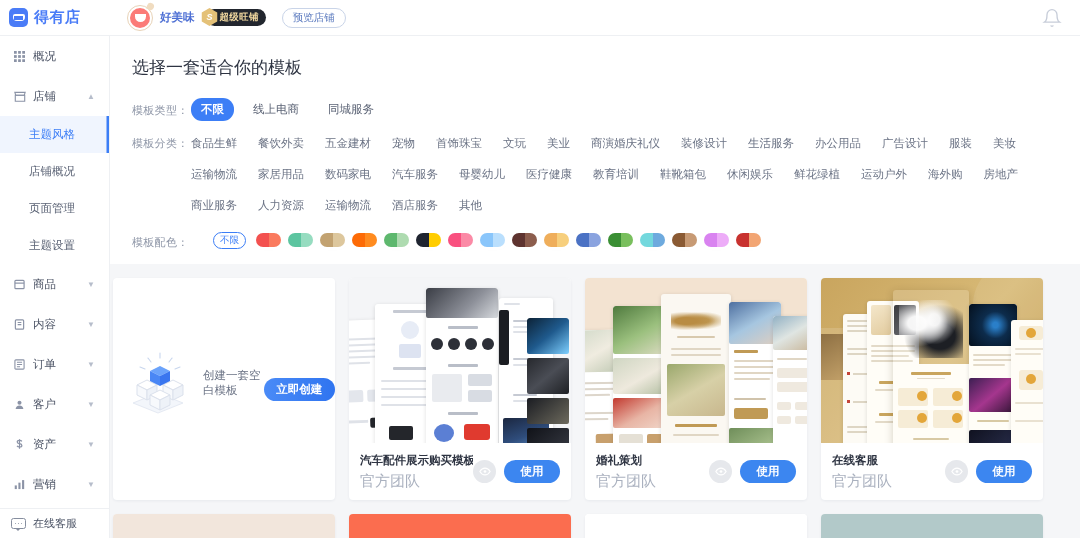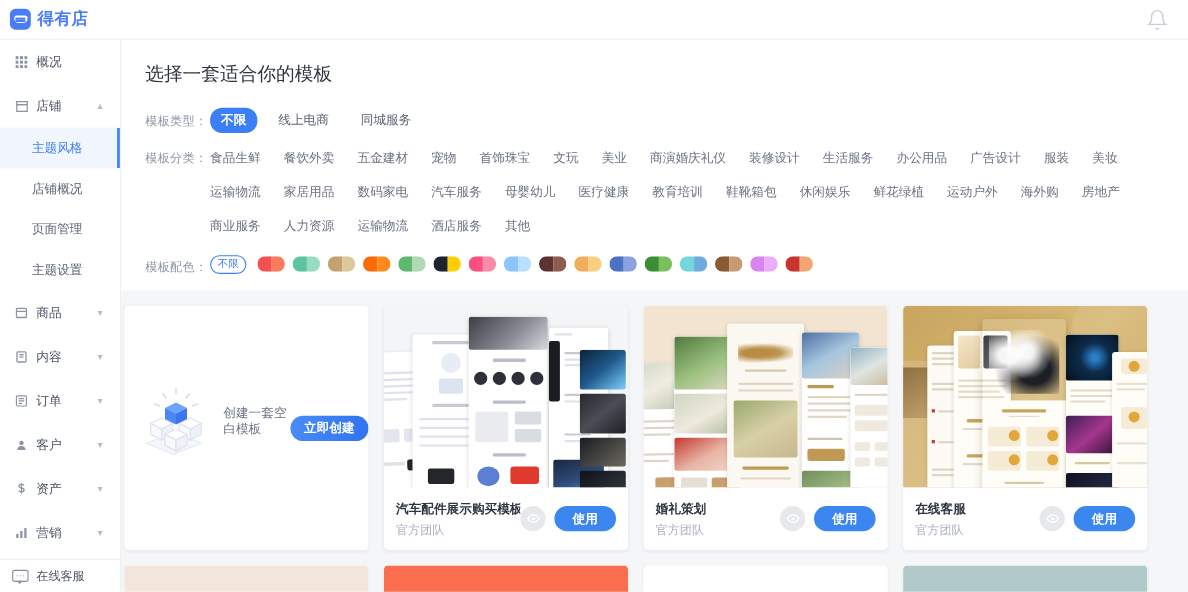--- a/index.html
+++ b/index.html
@@ -146,21 +146,21 @@
   .opt.on { background: #3c7ef6; color: #fff; font-weight: bold; }
 
   .cat-row { display: flex; padding-left: 22px; margin-top: 10px; justify-content: space-between; }
   .cat-opts { display: flex; flex-wrap: wrap; width: 895px; }
   .cat {
     font-size: 11.5px; color: #6b7near; color: #6b7385;
     padding: 5px 0; margin-right: 21px; margin-bottom: 6px;
     cursor: pointer; white-space: nowrap;
   }
 
-  .color-row { display: flex; padding-left: 22px; margin-top: 6px; align-items: center; }
+  .color-row { display: flex; padding-left: 22px; margin-top: 6px; align-items: center; gap: 22px; }
   .swatches { display: flex; align-items: center; gap: 7px; }
   .sw {
     width: 25px; height: 14px; border-radius: 7px; overflow: hidden;
     display: flex; cursor: pointer;
     box-shadow: 0 0 0 3px #fff, 0 1px 3px rgba(0,0,0,.10);
   }
   .sw i { display: block; height: 100%; flex: 1; }
   .sw-none {
     width: 33px; height: 17px; border-radius: 9px; border: 1px solid #3c7ef6;
     color: #3c7ef6; font-size: 9.5px; display: flex; align-items: center;
@@ -187,21 +187,21 @@
     color: #fff; font-size: 11.5px; display: flex; align-items: center;
     justify-content: center; cursor: pointer; font-weight: bold;
   }
 
   .thumb { height: 165px; position: relative; overflow: hidden; }
   .card-foot {
     height: 57px; display: flex; align-items: center; padding: 0 11px;
   }
   .foot-txt { flex: 1; overflow: hidden; }
   .foot-title { font-size: 11.5px; color: #2e3442; font-weight: bold; white-space: nowrap; }
-  .foot-sub { font-size: 11px; color: #aab1bf; margin-top: 4px; }
+  .foot-sub { font-size: 15px; color: #aab1bf; margin-top: 4px; }
   .eye-btn {
     width: 23px; height: 23px; border-radius: 50%; background: #e6e8ec;
     display: flex; align-items: center; justify-content: center;
     margin-right: 8px; cursor: pointer; flex: none;
   }
   .use-btn {
     width: 56px; height: 23px; border-radius: 12px; background: #3c86f0;
     color: #fff; font-size: 11.5px; display: flex; align-items: center;
     justify-content: center; cursor: pointer; flex: none; font-weight: bold;
   }
@@ -217,20 +217,35 @@
 
   .card-bottomrow { height: 48px; overflow: hidden; }
 </style>
 </head>
 <body>
 
 <div class="topbar">
   <div class="brand">
     <div class="brand-logo"></div>
     <span class="brand-name">得有店</span>
+  </div>
+  <div class="shop-area">
+    <div class="shop-avatar-wrap">
+      <div class="shop-avatar-ring"></div>
+      <div class="shop-avatar-tail"></div>
+      <div class="shop-avatar">
+          <div class="face"></div>
+        </div>
+    </div>
+    <span class="shop-name">好美味</span>
+    <div class="vip-badge">
+      <span class="s-coin">S</span>
+      <span class="vip-text">超级旺铺</span>
+    </div>
+    <div class="preview-btn">预览店铺</div>
   </div>
   <div class="bell-btn">
     <svg width="20" height="20" viewBox="0 0 24 24" fill="none" stroke="#c7cdd9" stroke-width="1.6">
       <path d="M18 8a6 6 0 1 0-12 0c0 7-3 9-3 9h18s-3-2-3-9"></path>
       <path d="M13.7 21a2 2 0 0 1-3.4 0"></path>
     </svg>
   </div>
 </div>
 
 <div class="sidebar">

